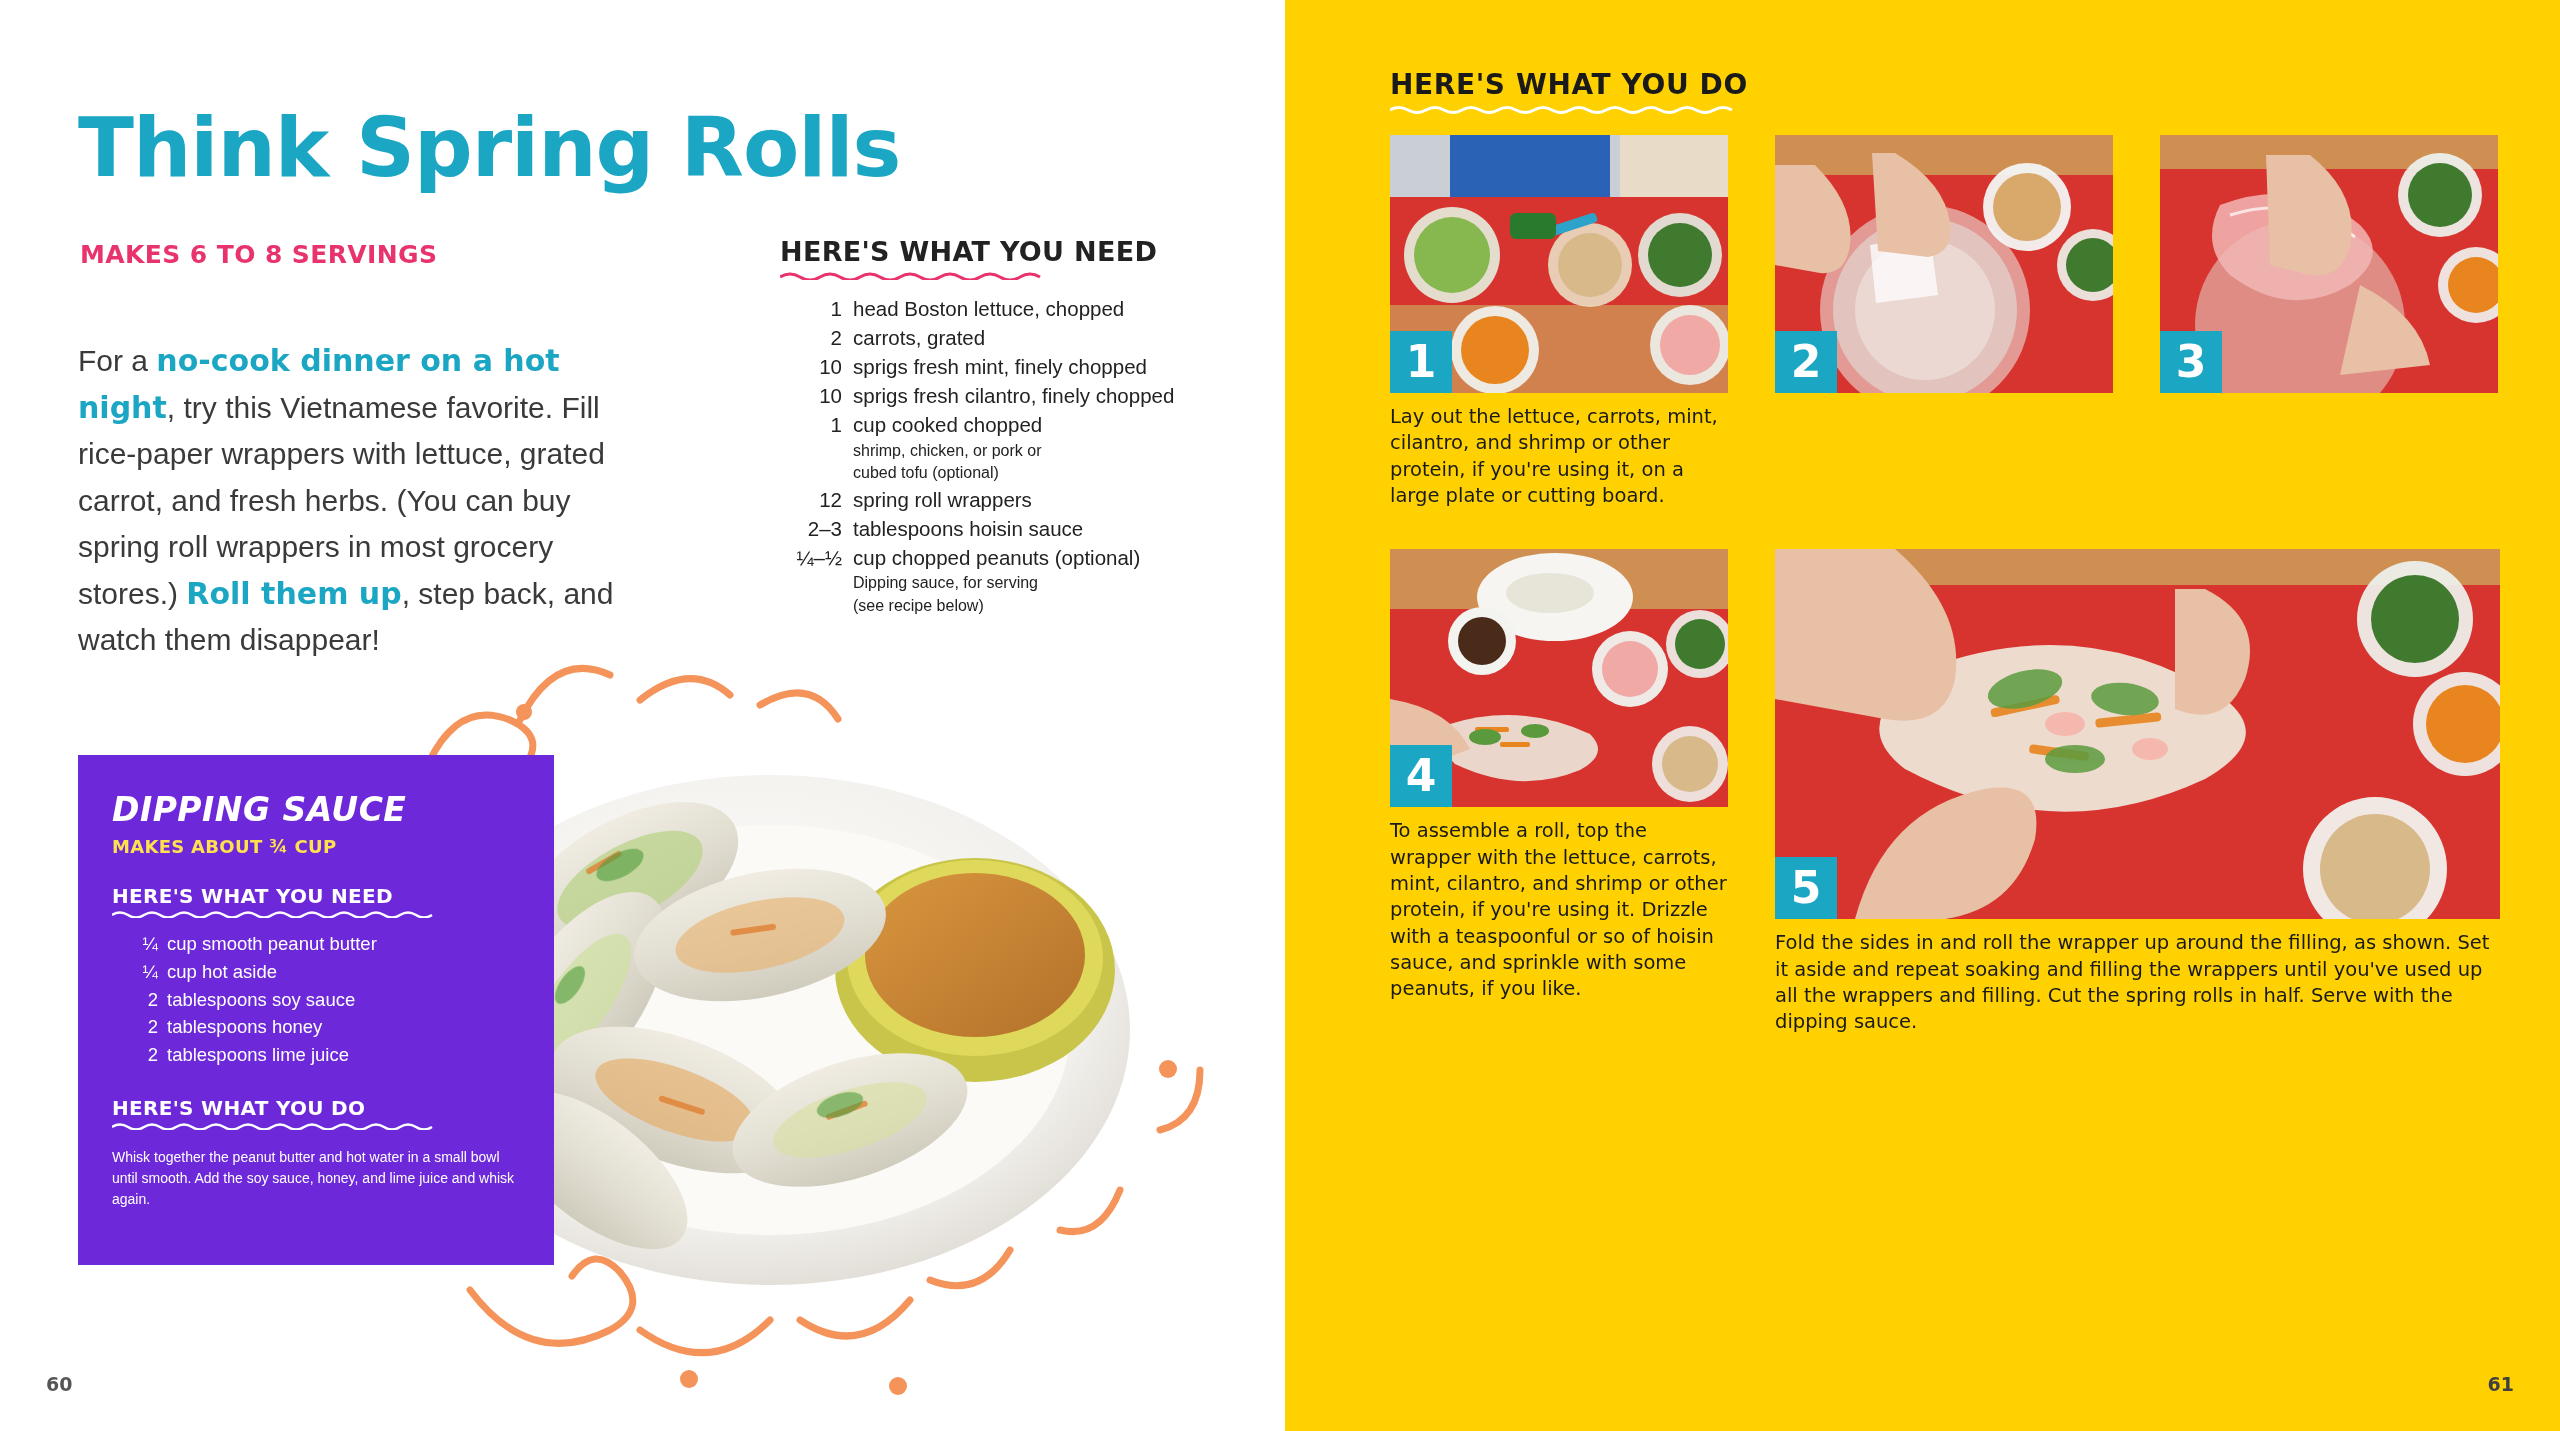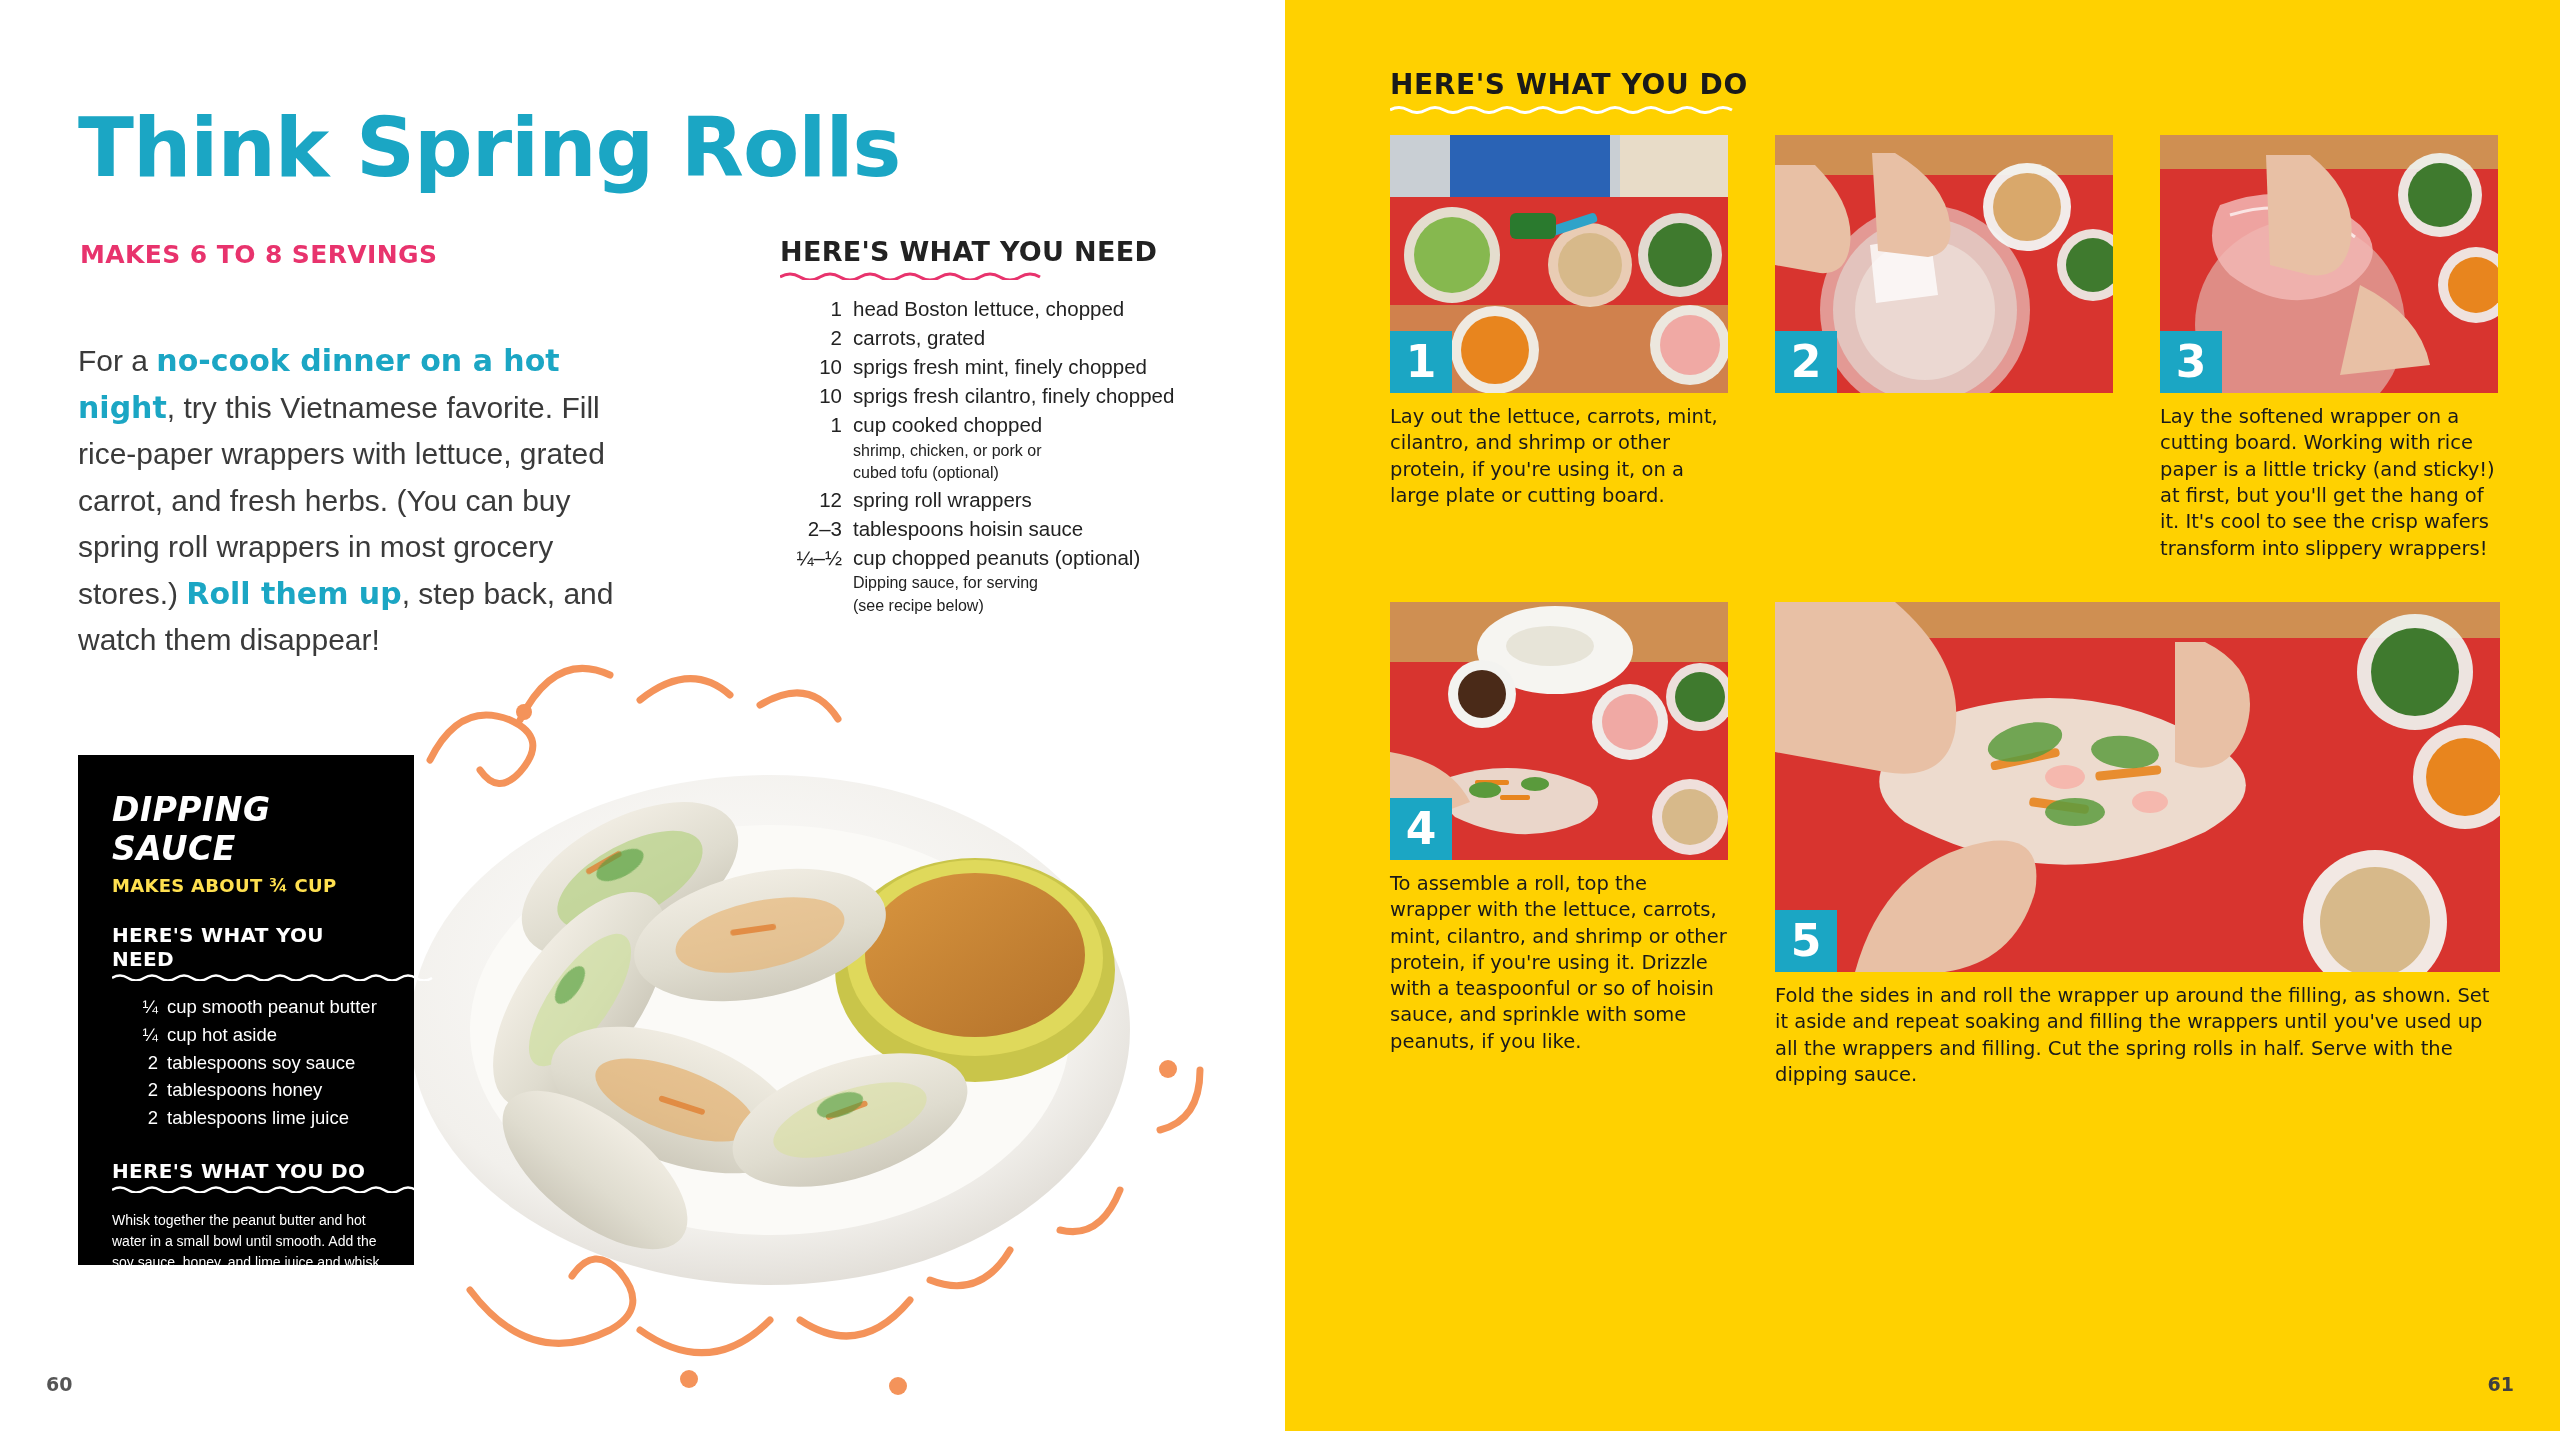--- a/index.html
+++ b/index.html
@@ -102,23 +102,23 @@
     padding-left: 73px;
     font-size: 16px;
     line-height: 1.42;
     color: #222;
   }
   
   .sauce {
     position: absolute;
     left: 78px;
     top: 755px;
-    width: 336px;
+    width: 476px;
     height: 510px;
-    background: #000000;
+    background: #6d28d9;
     color: #ffffff;
     box-sizing: border-box;
     padding: 35px 34px 20px 34px;
     z-index: 5;
   }
   .sauce h2 {
     margin: 0;
     font-size: 33px;
     font-style: italic;
     font-weight: bold;
@@ -489,21 +489,20 @@
               <path d="M70 80 q70 -22 125 22" fill="none" stroke="#ffffff" stroke-width="3" opacity="0.7"></path>
               <circle cx="280" cy="60" r="42" fill="#eef2ee" opacity="0.93"></circle>
               <circle cx="280" cy="60" r="32" fill="#3f7a2e"></circle>
               <circle cx="316" cy="150" r="38" fill="#f2f5f2" opacity="0.9"></circle>
               <circle cx="316" cy="150" r="28" fill="#e8851e"></circle>
               <path d="M150 20 q50 40 40 90 q-8 34 -40 30 l-40 -10 l-4 -110 z" fill="#e8c0a5"></path>
               <path d="M200 150 q60 30 70 80 l-90 10 z" fill="#e8c0a5"></path>
             </svg>
             <div class="num">3</div>
           </div>
-          <div class="cap">Lay the softened wrapper on a cutting board. Working with rice paper is a little tricky (and sticky!) at first, but you'll get the hang of it. It's cool to see the crisp wafers transform into slippery wrappers!</div>
         </div>
       </div>
 
       <div class="row two">
 
         <div class="step w4">
           <div class="photo h4">
             <svg viewBox="0 0 338 258" width="338" height="258">
               <rect width="338" height="258" fill="#d8342f"></rect>
               <rect x="0" y="0" width="338" height="60" fill="#cf8f52"></rect>

